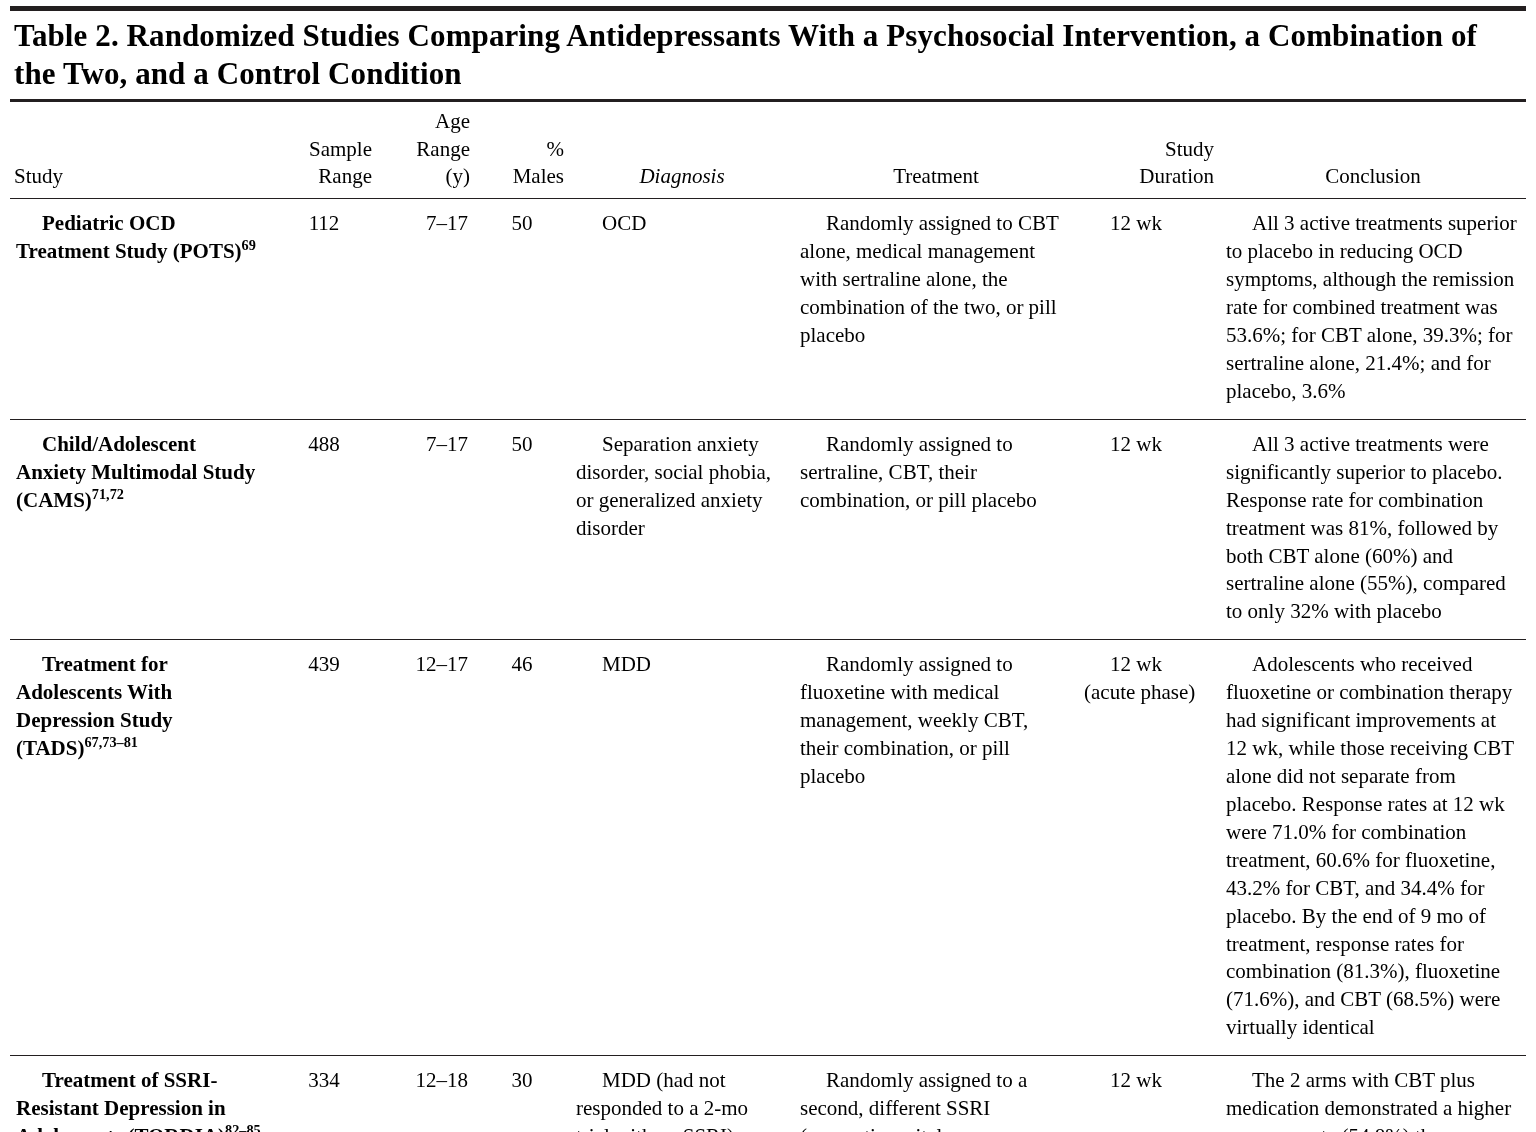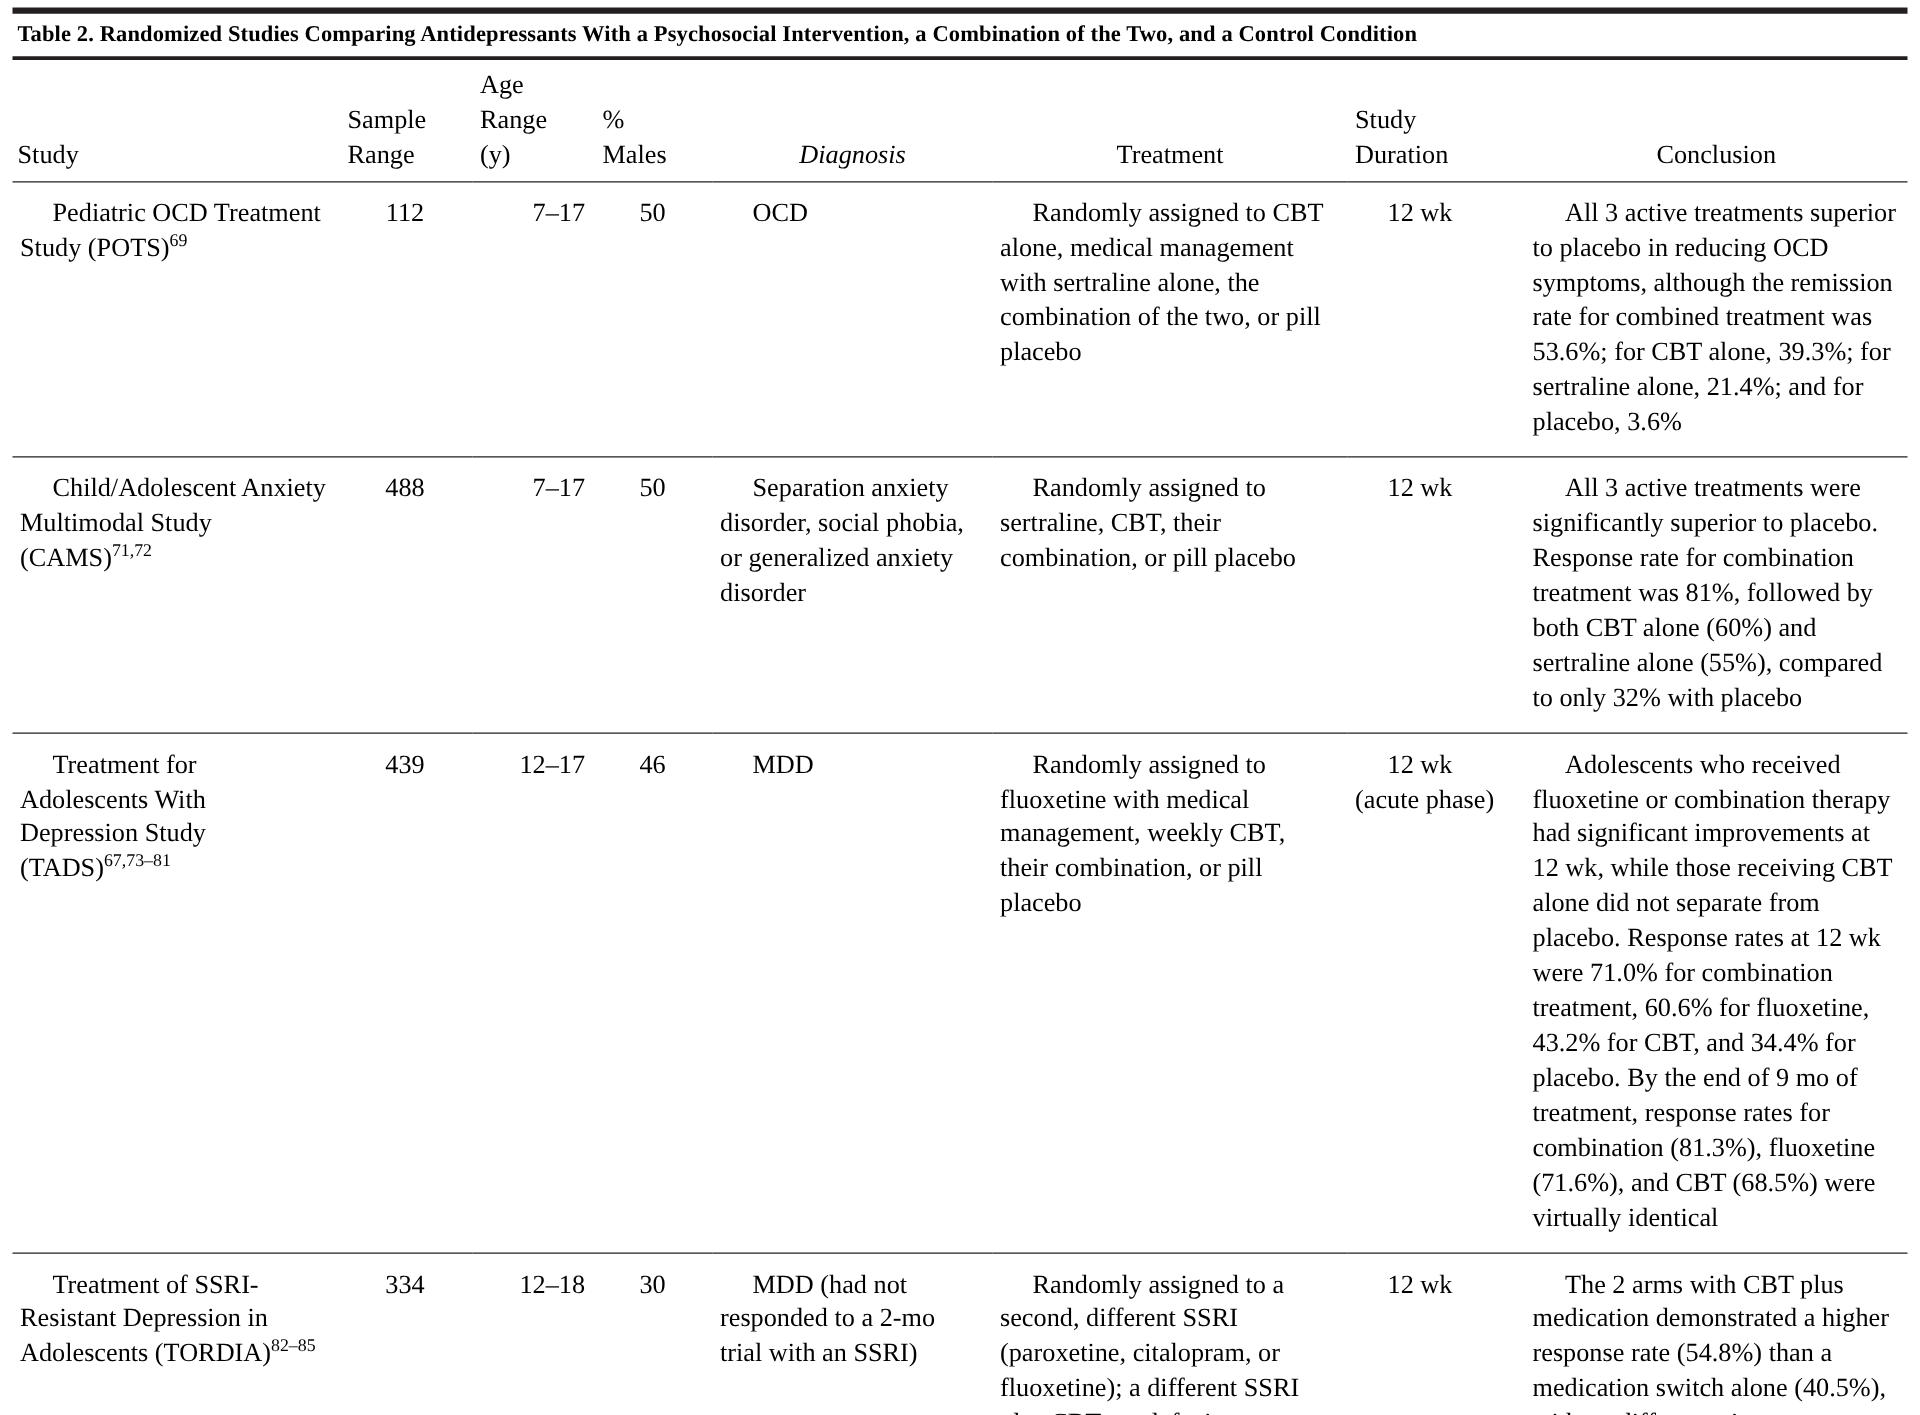--- a/index.html
+++ b/index.html
@@ -24,21 +24,21 @@
     border-top: 5px solid #231f20;
     height: 0;
     margin: 0;
   }
   .rule-medium {
     border-top: 3px solid #231f20;
     height: 0;
     margin: 0;
   }
   .title {
-    font-size: 18px;
+    font-size: 31px;
     font-weight: bold;
     line-height: 1.22;
     padding: 6px 2px 6px 4px;
     letter-spacing: .1px;
   }
   table.data {
     width: 100%;
     border-collapse: collapse;
     font-size: 21px;
     line-height: 1.33;
@@ -50,21 +50,21 @@
     text-align: center;
   }
   table.data th.left {
     text-align: left;
     padding-left: 4px;
   }
   table.data td {
     vertical-align: top;
     padding: 11px 8px 13px 6px;
   }
-  td.c-study  { width: 248px; }
+  td.c-study  { width: 248px; font-weight: bold; }
   td.c-sample { width: 92px;  text-align: center; }
   td.c-age    { width: 84px;  text-align: right; }
   td.c-males  { width: 80px;  text-align: center; }
   td.c-diag   { width: 210px; }
   td.c-treat  { width: 270px; }
   td.c-dur    { width: 128px; }
   td.c-concl  { width: auto; }
 
   th.c-study  { width: 248px; }
   th.c-sample { width: 92px; }
@@ -84,21 +84,21 @@
   .diag-cell, .treat-cell, .concl-cell, .dur-cell {
     padding-left: 4px;
   }
   sup {
     font-size: 0.68em;
     vertical-align: super;
     line-height: 0;
   }
   .hdr-stack {
     display: block;
-    text-align: left;
+    text-align: right;
   }
 </style>
 </head>
 <body>
 
 <div class="table-wrap">
 
   <div class="rule-thick"></div>
 
   <div class="title">Table 2. Randomized Studies Comparing Antidepressants With a Psychosocial Intervention, a Combination of the Two, and a Control Condition</div>

